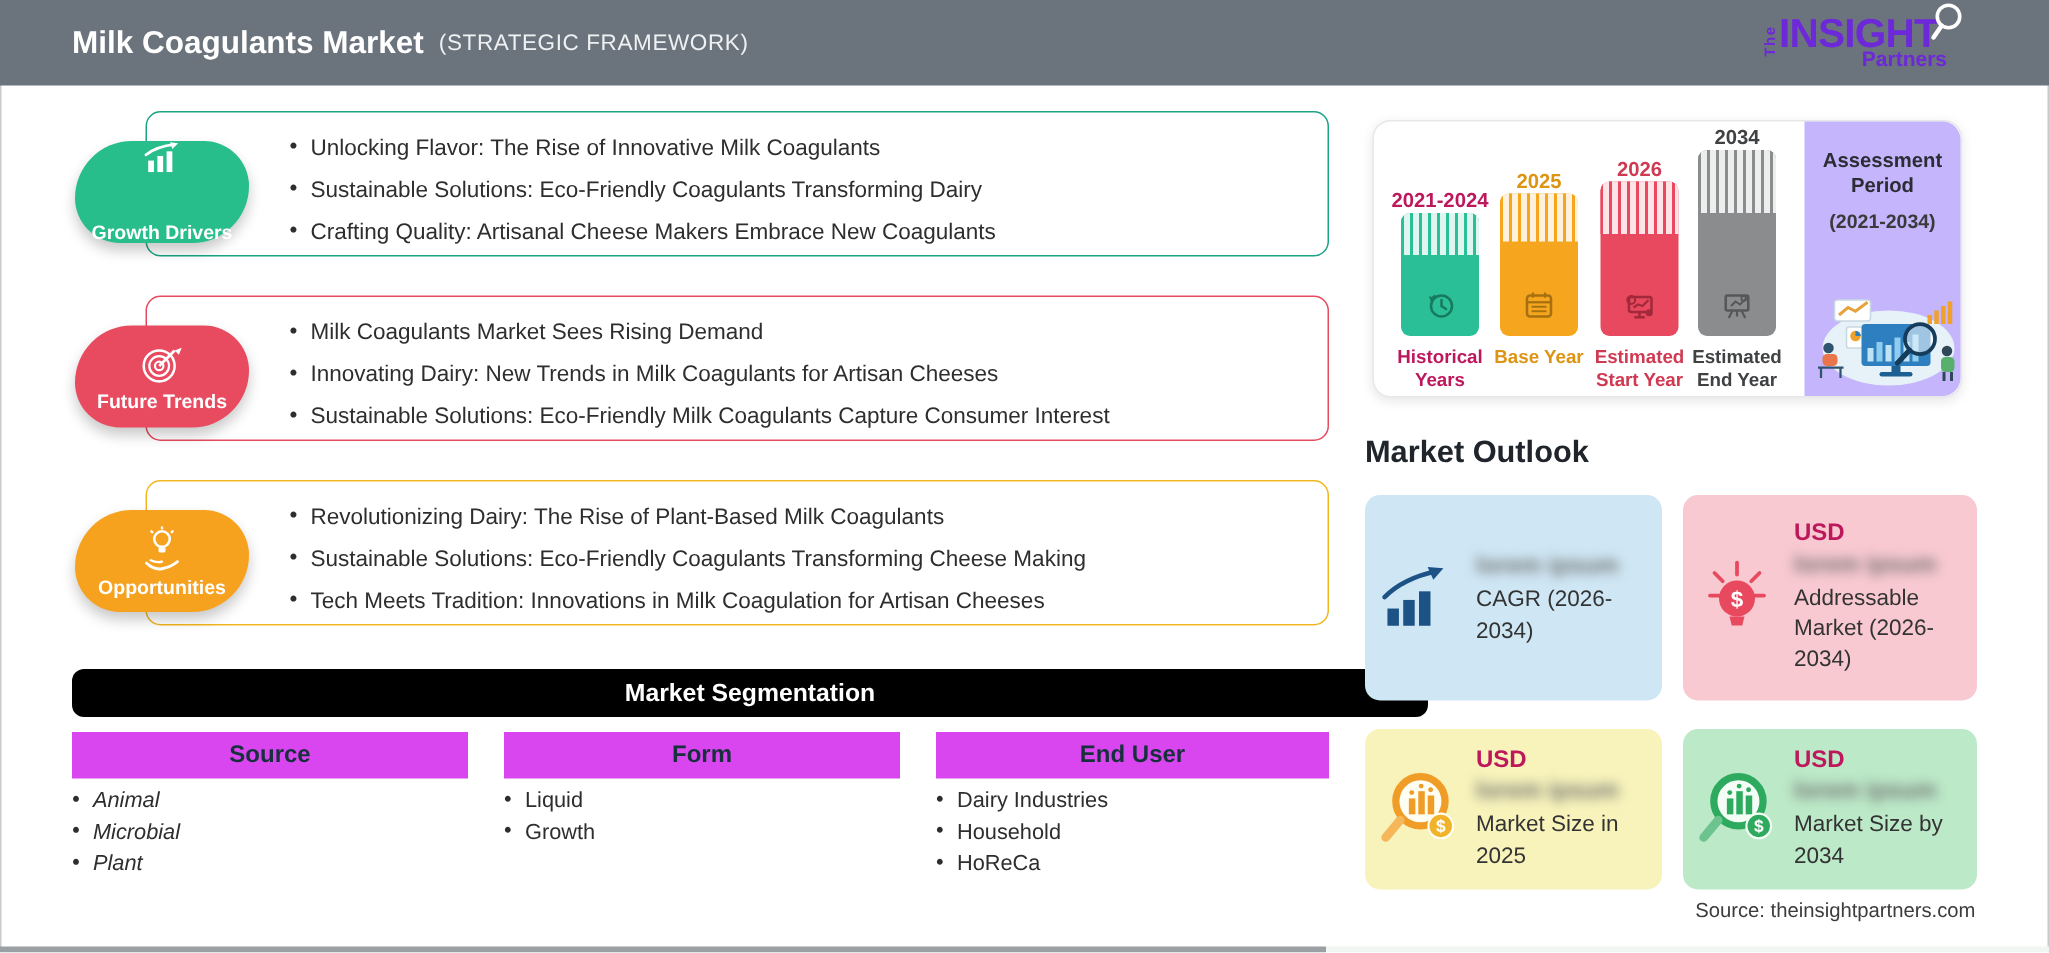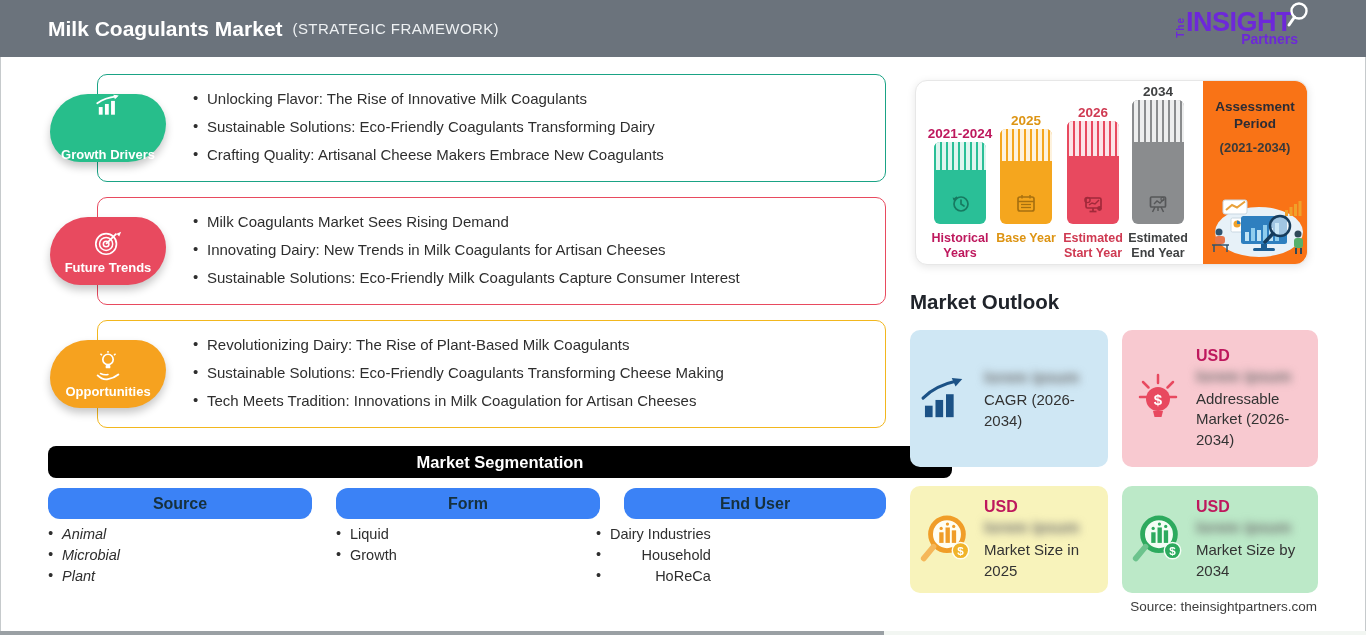--- a/index.html
+++ b/index.html
@@ -16,52 +16,52 @@
   .topbar .subtitle{color:#eef1f3;font-size:15px;margin-left:10px;letter-spacing:.4px;}
   .logo{position:absolute;right:56px;top:9px;display:flex;align-items:flex-end;color:#6d28d9;}
   .logo-the{writing-mode:vertical-rl;transform:rotate(180deg);font-size:10px;font-weight:bold;
     letter-spacing:1px;margin-bottom:9px;}
   .logo-right{display:flex;flex-direction:column;}
   .logo-insight-row{position:relative;display:flex;align-items:center;}
   .logo-insight{font-size:27px;font-weight:bold;letter-spacing:-.5px;line-height:26px;}
   .logo-mag{margin-left:-6px;margin-top:-14px;}
   .logo-partners{font-size:14px;font-weight:bold;align-self:flex-end;margin-top:-4px;margin-right:12px;}
   
-  .panel{position:absolute;left:97px;width:789px;height:108px;border-radius:10px;
+  .panel{position:absolute;left:97px;width:789px;height:97px;border-radius:10px;
     background:#fff;border:1.5px solid;box-sizing:border-box;}
   .panel-green{border-color:#1aa385;}
   .panel-red{border-color:#e84a5f;}
   .panel-orange{border-color:#f2b71e;}
   .panel ul{margin:0;padding:15px 10px 0 95px;list-style:none;}
   .panel li{font-size:15px;color:#2e2e2e;line-height:18px;margin-bottom:10px;
     position:relative;padding-left:14px;}
   .panel li::before{content:"•";position:absolute;left:0;top:-1px;color:#2e2e2e;}
   .pill{position:absolute;left:50px;width:116px;height:68px;z-index:2;
     display:flex;flex-direction:column;align-items:center;justify-content:center;
     color:#fff;font-weight:bold;font-size:13px;
     border-radius:38px 30px 38px 30px;box-shadow:0 5px 9px rgba(0,0,0,.22);}
   .pill-green{background:#27be8b;gap:28px;}
   .pill-red{background:#e84a5f;}
   .pill-orange{background:#f6a21f;}
   .pill .pill-label{margin-top:2px;}
   
   .seg-bar{position:absolute;left:48px;top:446px;width:904px;height:32px;background:#000000;
     border-radius:8px;color:#fff;font-weight:bold;font-size:16.5px;
     display:flex;align-items:center;justify-content:center;}
-  .seg-head{position:absolute;top:488px;height:31px;background:#3b82f6;border-radius:12px;
+  .seg-head{position:absolute;top:488px;height:31px;background:#d946ef;border-radius:0;
     display:flex;align-items:center;justify-content:center;font-weight:bold;font-size:16px;color:#16303c;}
   .seg-head-1{left:48px;width:264px;}
   .seg-head-2{left:336px;width:264px;}
   .seg-head-3{left:624px;width:262px;}
   .seg-list{position:absolute;top:524px;margin:0;padding:0;list-style:none;}
   .seg-list li{font-size:14.5px;color:#2e2e2e;line-height:21px;position:relative;padding-left:14px;}
   .seg-list li::before{content:"•";position:absolute;left:0;top:-1px;color:#2e2e2e;}
   .seg-list-1{left:48px;font-style:italic;}
   .seg-list-2{left:336px;}
-  .seg-list-3{left:596px;text-align:right;}
+  .seg-list-3{left:624px;}
   
   .tl-card{position:absolute;left:915px;top:80px;width:393px;height:185px;background:#fff;
     border:1px solid #e7e7e7;border-radius:12px;box-shadow:0 2px 8px rgba(0,0,0,.10);box-sizing:border-box;}
   .tl-bar{position:absolute;bottom:40px;width:52px;border-radius:6px;}
   .tl-bar-1{left:18px;height:82px;background:#2abf97;color:#2abf97;}
   .tl-bar-2{left:84px;height:95px;background:#f5a61e;color:#f5a61e;}
   .tl-bar-3{left:151px;height:103px;background:#e8495f;color:#e8495f;}
   .tl-bar-4{left:216px;height:124px;background:#8a8c8e;color:#8a8c8e;}
   .tl-stripes{position:absolute;top:0;left:0;right:0;height:34%;border-radius:6px 6px 0 0;
     background:repeating-linear-gradient(90deg,currentColor 0 2px,#ffffff 2px 6px);opacity:.85;}
@@ -74,21 +74,21 @@
   .tl-label{position:absolute;top:150px;width:84px;text-align:center;font-weight:bold;
     font-size:12.5px;line-height:1.2;}
   .tl-label-1{left:2px;}
   .tl-label-2{left:68px;}
   .tl-label-3{left:135px;}
   .tl-label-4{left:200px;}
   .c-teal{color:#be185d;}
   .c-orange{color:#dd9413;}
   .c-red{color:#cf3a52;}
   .c-gray{color:#3f4142;}
-  .assess{position:absolute;right:0;top:0;width:104px;height:100%;background:#f97316;
+  .assess{position:absolute;right:0;top:0;width:104px;height:100%;background:#c4b5fd;
     border-radius:0 12px 12px 0;text-align:center;box-sizing:border-box;padding:18px 8px 0 8px;}
   .assess-title{font-weight:bold;font-size:13.5px;color:#2c2c34;line-height:1.25;}
   .assess-range{font-weight:bold;font-size:13px;color:#3a3a3a;margin-top:7px;}
   .assess-illus{position:absolute;bottom:6px;left:4px;right:4px;height:64px;}
   
   .outlook-title{position:absolute;left:910px;top:290px;font-size:20.5px;font-weight:bold;color:#20242b;}
   .card{position:absolute;border-radius:10px;display:flex;align-items:center;gap:10px;
     padding:0 10px 0 8px;box-sizing:border-box;}
   .card-blue{left:910px;top:330px;width:198px;height:137px;background:#cfe7f4;}
   .card-pink{left:1122px;top:330px;width:196px;height:137px;background:#f8c9d0;}

